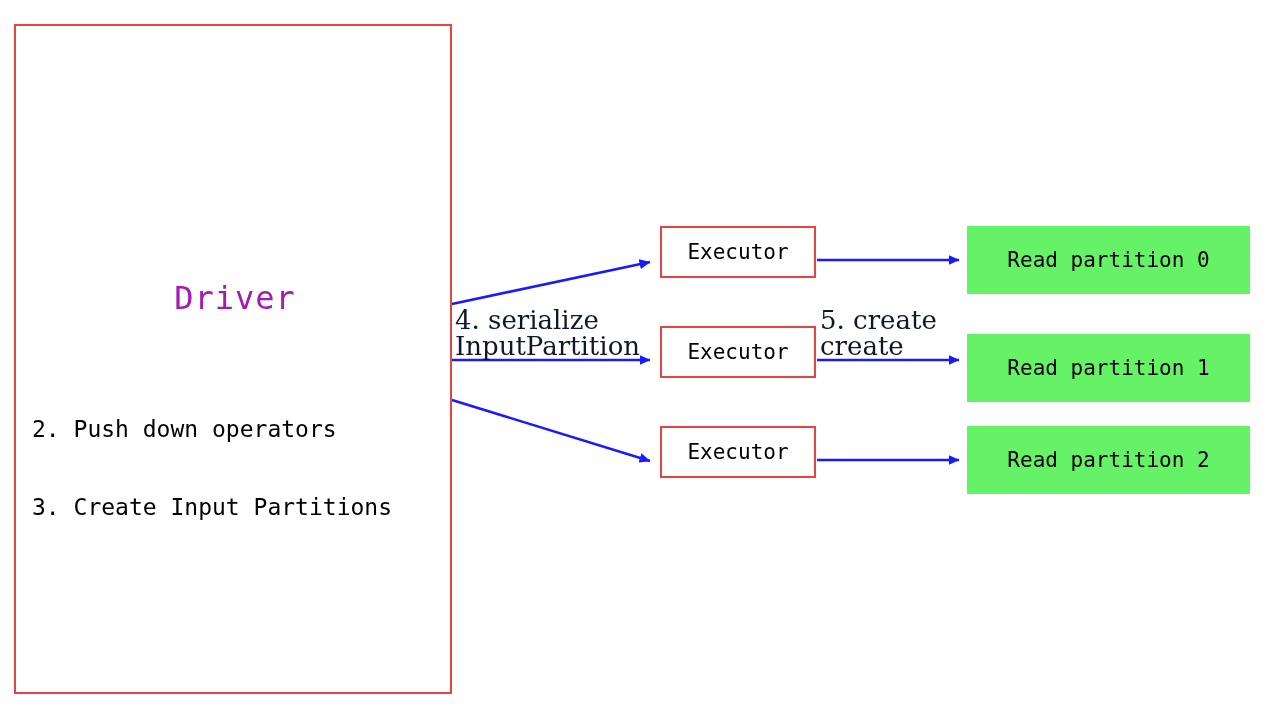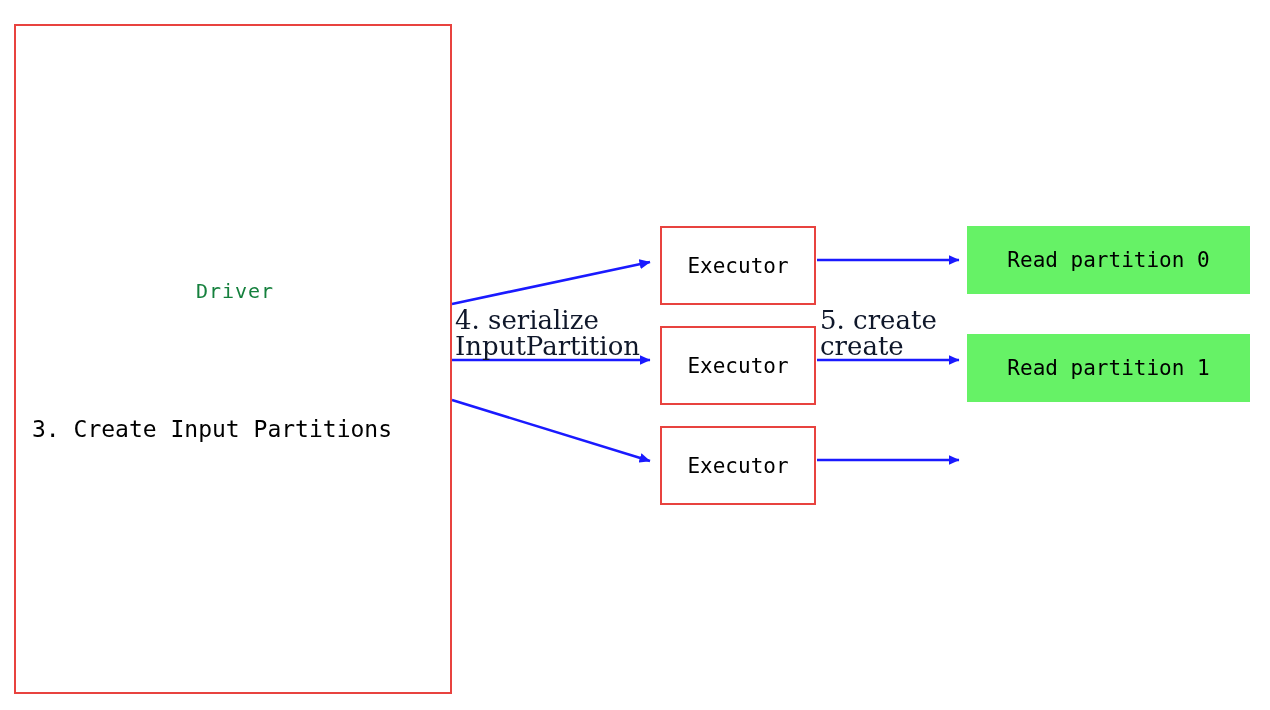--- a/index.html
+++ b/index.html
@@ -33,42 +33,42 @@
     border: 2px solid #e8433f;
     background: #ffffff;
   }
   .driver-title {
     position: absolute;
     left: 0;
     top: 253px;
     width: 438px;
     text-align: center;
     font-family: "DejaVu Sans Mono", "Liberation Mono", monospace;
-    font-size: 20px;
-    color: #15803d;
+    font-size: 32px;
+    color: #a21caf;
     letter-spacing: 1px;
   }
   .driver-list {
     position: absolute;
     left: 16px;
     top: 338px;
     width: 420px;
     font-family: "DejaVu Sans Mono", "Liberation Mono", monospace;
     font-size: 23px;
     line-height: 26px;
     color: #000000;
     white-space: pre;
   }
   .driver-list div { white-space: pre; }
   
   .exec-box {
     position: absolute;
     left: 660px;
     width: 156px;
-    height: 79px;
+    height: 52px;
     box-sizing: border-box;
     border: 2px solid #e8433f;
     background: #ffffff;
     display: flex;
     align-items: center;
     justify-content: center;
     font-family: "DejaVu Sans Mono", "Liberation Mono", monospace;
     font-size: 21px;
     color: #000000;
   }
@@ -135,30 +135,32 @@
     <line x1="817" y1="260" x2="959" y2="260" stroke="#1a1aff" stroke-width="2.6" marker-end="url(#ah)"></line>
 
     <line x1="817" y1="360" x2="959" y2="360" stroke="#1a1aff" stroke-width="2.6" marker-end="url(#ah)"></line>
 
     <line x1="817" y1="460" x2="959" y2="460" stroke="#1a1aff" stroke-width="2.6" marker-end="url(#ah)"></line>
   </svg>
 
   <div class="driver-box">
     <div class="driver-title">Driver</div>
     <div class="driver-list">
+      <div>2. Push down operators</div>
       <div>3. Create Input Partitions</div>
     </div>
   </div>
 
   <div class="exec-box exec-1">Executor</div>
   <div class="exec-box exec-2">Executor</div>
   <div class="exec-box exec-3">Executor</div>
 
   <div class="part-box part-1">Read partition 0</div>
   <div class="part-box part-2">Read partition 1</div>
+  <div class="part-box part-3">Read partition 2</div>
 
   <div class="edge-label label-serialize">
     <div>4. serialize</div>
     <div>InputPartition</div>
   </div>
 
   <div class="edge-label label-create">
     <div>5. create</div>
     <div>create</div>
   </div>

